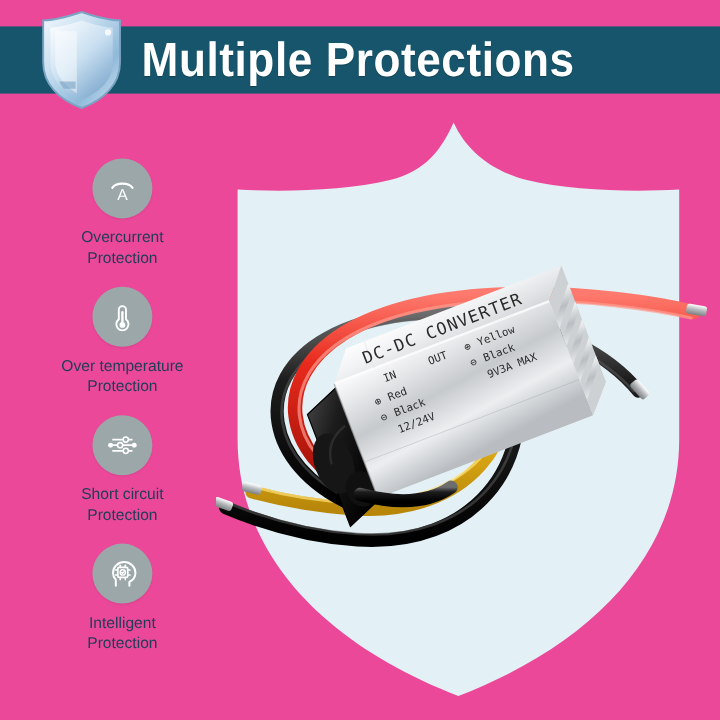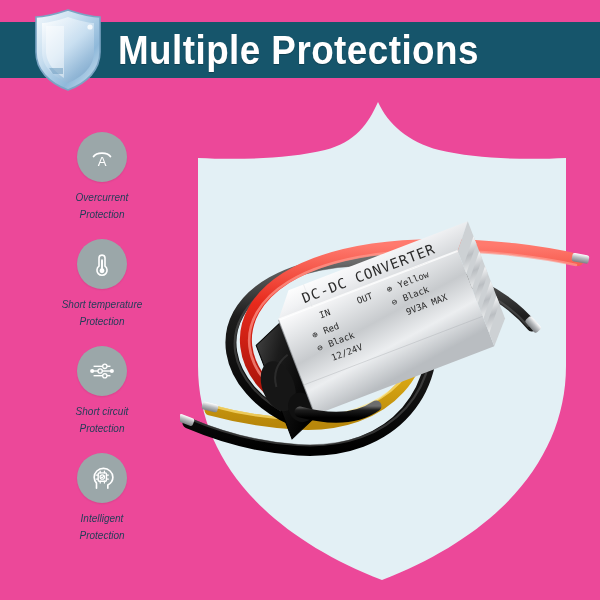--- a/index.html
+++ b/index.html
@@ -43,26 +43,25 @@
   }
   .feature-icon{
     width:50px;height:50px;border-radius:50%;
     background:#9ba7a9;
     display:flex;align-items:center;justify-content:center;
     box-shadow:0 1px 2px rgba(0,0,0,.08);
   }
   .feature-label{
     margin-top:7px;
     color:#1f3d57;
-    font-size:10px;
+    font-size:13px;
     line-height:17px;
     text-align:center;
     font-family:"Liberation Sans",sans-serif;
     white-space:pre-line;
-    font-style:italic;
   }
 
   
   .product-wrap{position:absolute;left:180px;top:120px;width:420px;height:440px;}
   .lbl{font-family:"Liberation Sans Mono","DejaVu Sans Mono",monospace;fill:#2b2b2b;}
 </style>
 </head>
 <body>
 
 <div id="stage">
@@ -118,21 +117,21 @@
     </div>
 
     <div class="feature" style="top:107px">
       <div class="feature-icon">
         <svg viewBox="0 0 32 32" width="30" height="30">
           <path d="M16 6.5 a3.2 3.2 0 0 1 3.2 3.2 v8.6 a5.4 5.4 0 1 1 -6.4 0 v-8.6 A3.2 3.2 0 0 1 16 6.5 Z" fill="none" stroke="#ffffff" stroke-width="1.7"></path>
           <line x1="16" y1="12" x2="16" y2="21" stroke="#ffffff" stroke-width="2.1" stroke-linecap="round"></line>
           <circle cx="16" cy="23.2" r="2.6" fill="#ffffff"></circle>
         </svg>
       </div>
-      <div class="feature-label">Short temperature
+      <div class="feature-label">Over temperature
 Protection</div>
     </div>
 
     <div class="feature" style="top:214px">
       <div class="feature-icon">
         <svg viewBox="0 0 32 32" width="30" height="30">
           <line x1="7" y1="11" x2="25" y2="11" stroke="#ffffff" stroke-width="1.5"></line>
           <line x1="7" y1="16" x2="25" y2="16" stroke="#ffffff" stroke-width="1.5"></line>
           <line x1="7" y1="21" x2="25" y2="21" stroke="#ffffff" stroke-width="1.5"></line>
           <circle cx="19" cy="11" r="2.3" fill="#9ba7a9" stroke="#ffffff" stroke-width="1.4"></circle>

